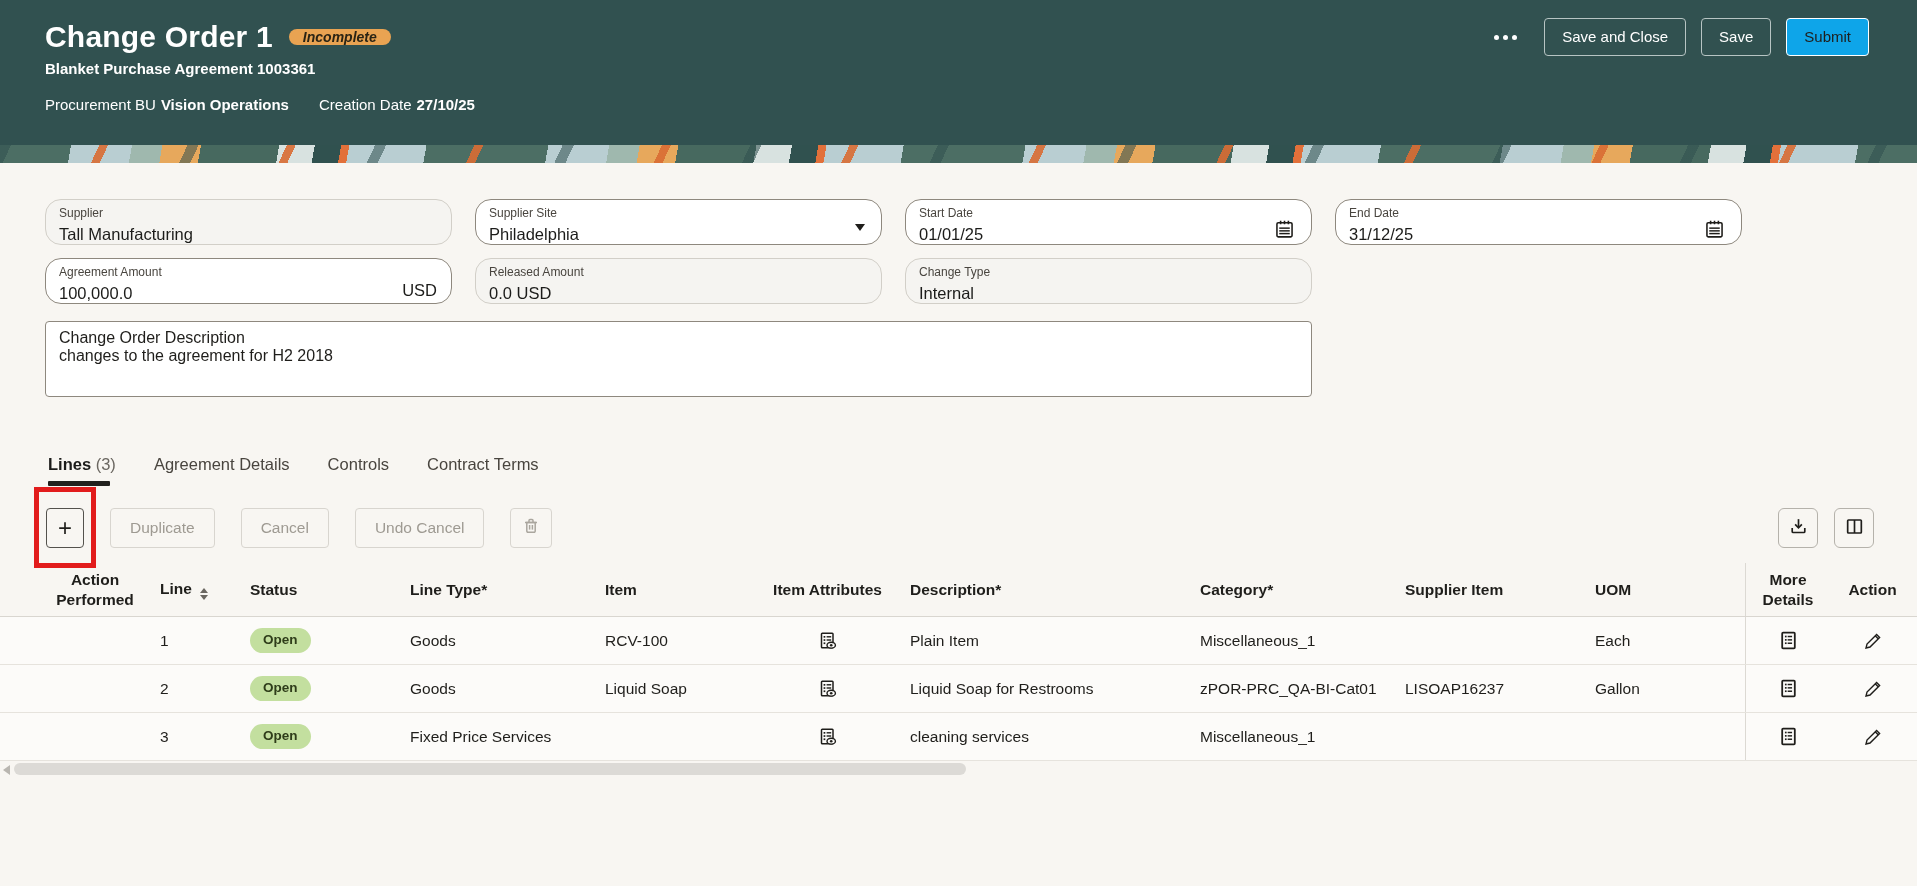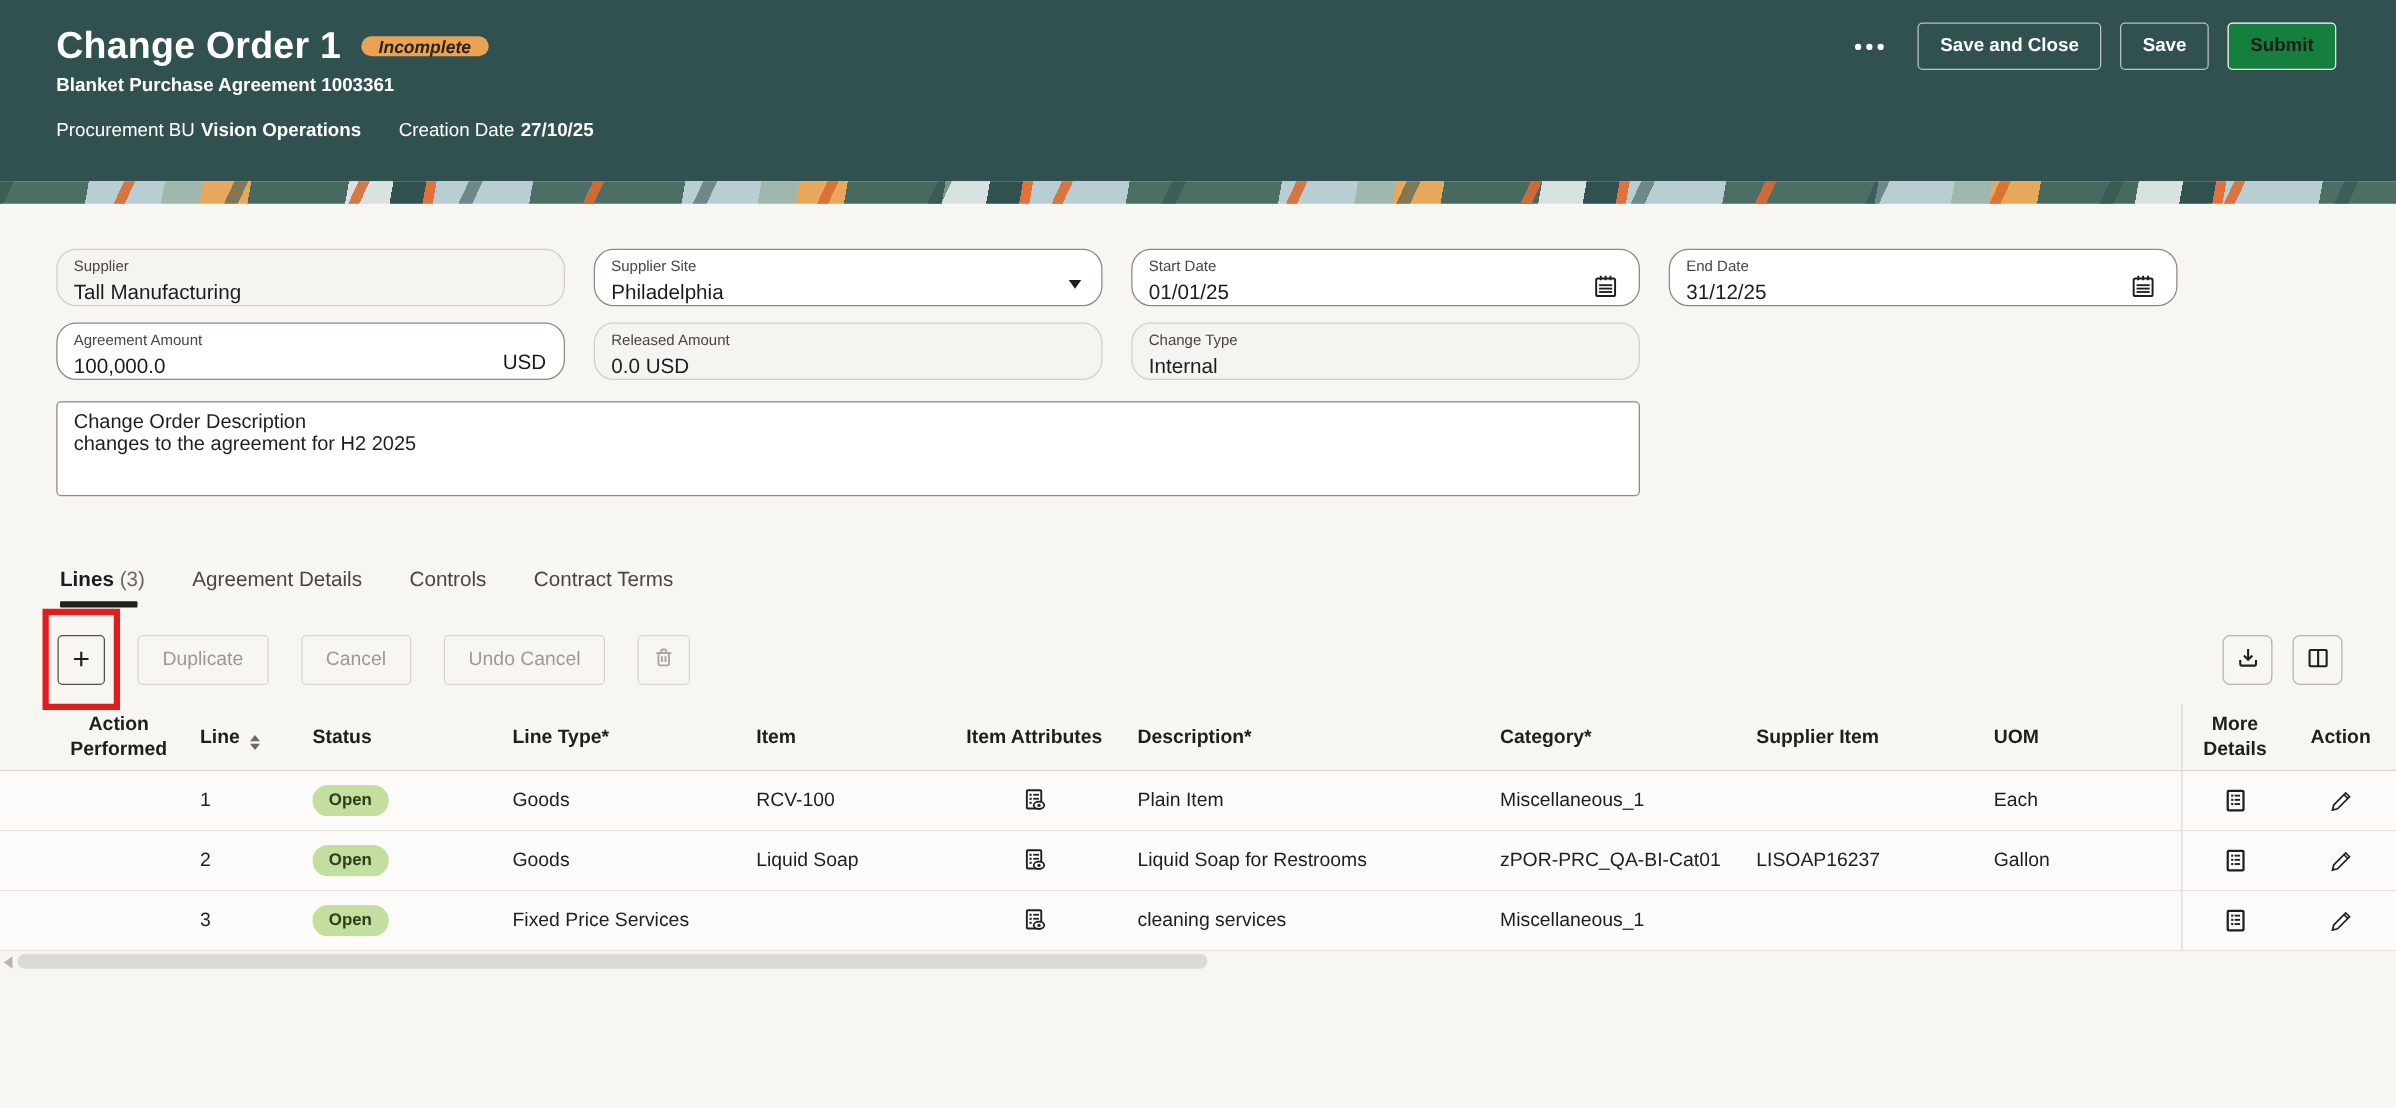--- a/index.html
+++ b/index.html
@@ -16,22 +16,22 @@
   .hd-left{position:absolute;left:45px;top:20px;}
   .title-row{display:flex;align-items:center;gap:16px;}
   .page-title{font-size:30px;font-weight:bold;letter-spacing:.2px;}
   .badge{background:var(--badge-bg);color:var(--badge-text);font-size:14px;font-weight:600;padding:0 14px;border-radius:14px;line-height:1.2;font-style:italic;}
   .subtitle{font-size:15px;font-weight:bold;margin-top:6px;}
   .meta-row{position:absolute;left:45px;top:96px;display:flex;gap:30px;font-size:15px;white-space:nowrap;}
   .meta-item b{font-weight:bold;margin-left:5px;}
   .hd-actions{position:absolute;right:48px;top:18px;display:flex;align-items:center;gap:15px;height:38px;}
   .dots{display:flex;gap:4px;margin-right:12px;cursor:pointer;}
   .dots i{width:5px;height:5px;border-radius:50%;background:#fff;display:block;}
-  .btn{font-family:inherit;font-size:15px;font-weight:700;padding:8px 17px;border-radius:4px;border:1px solid #b7c4c3;background:transparent;color:#fff;cursor:pointer;line-height:1.3;}
-  .btn.primary{background:#15803d;color:#1f1e1b;border-color:#fff;}
+  .btn{font-family:inherit;font-size:15px;font-weight:400;padding:8px 17px;border-radius:4px;border:1px solid #b7c4c3;background:transparent;color:#fff;cursor:pointer;line-height:1.3;}
+  .btn.primary{background:#0ea5e9;color:#1f1e1b;border-color:#fff;}
 
   
   .deco{position:absolute;left:0;top:145px;width:1917px;height:18px;
     background:
       repeating-linear-gradient(115deg, rgba(47,79,78,.55) 0 10px, transparent 10px 90px, rgba(217,108,51,.9) 90px 98px, transparent 98px 170px),
       repeating-linear-gradient(100deg,#4c6e64 0 70px,#b9ced2 70px 130px,#9fb8ae 130px 160px,#e7a85c 160px 198px,#47695f 198px 275px,#d8e2e0 275px 310px,#30514f 310px 336px,#e2703a 336px 344px,#b9ced2 344px 420px,#4c6e64 420px 470px);
   }
 
   
   .form-area{position:absolute;left:45px;top:199px;width:1700px;}
@@ -179,21 +179,21 @@
       <div class="fvalue">0.0 USD</div>
     </div>
     <div class="field readonly">
       <div class="flabel">Change Type</div>
       <div class="fvalue">Internal</div>
     </div>
   </div>
 
   <div class="desc-field">
     <div class="flabel">Change Order Description</div>
-    <div class="fvalue">changes to the agreement for H2 2025</div>
+    <div class="fvalue">changes to the agreement for H2 2018</div>
   </div>
 </div>
 
 <div class="tabs">
   <div class="tab active">
     <span>Lines</span> <span class="count">(3)</span>
   </div>
   <div class="tab">Agreement Details</div>
   <div class="tab">Controls</div>
   <div class="tab">Contract Terms</div>

